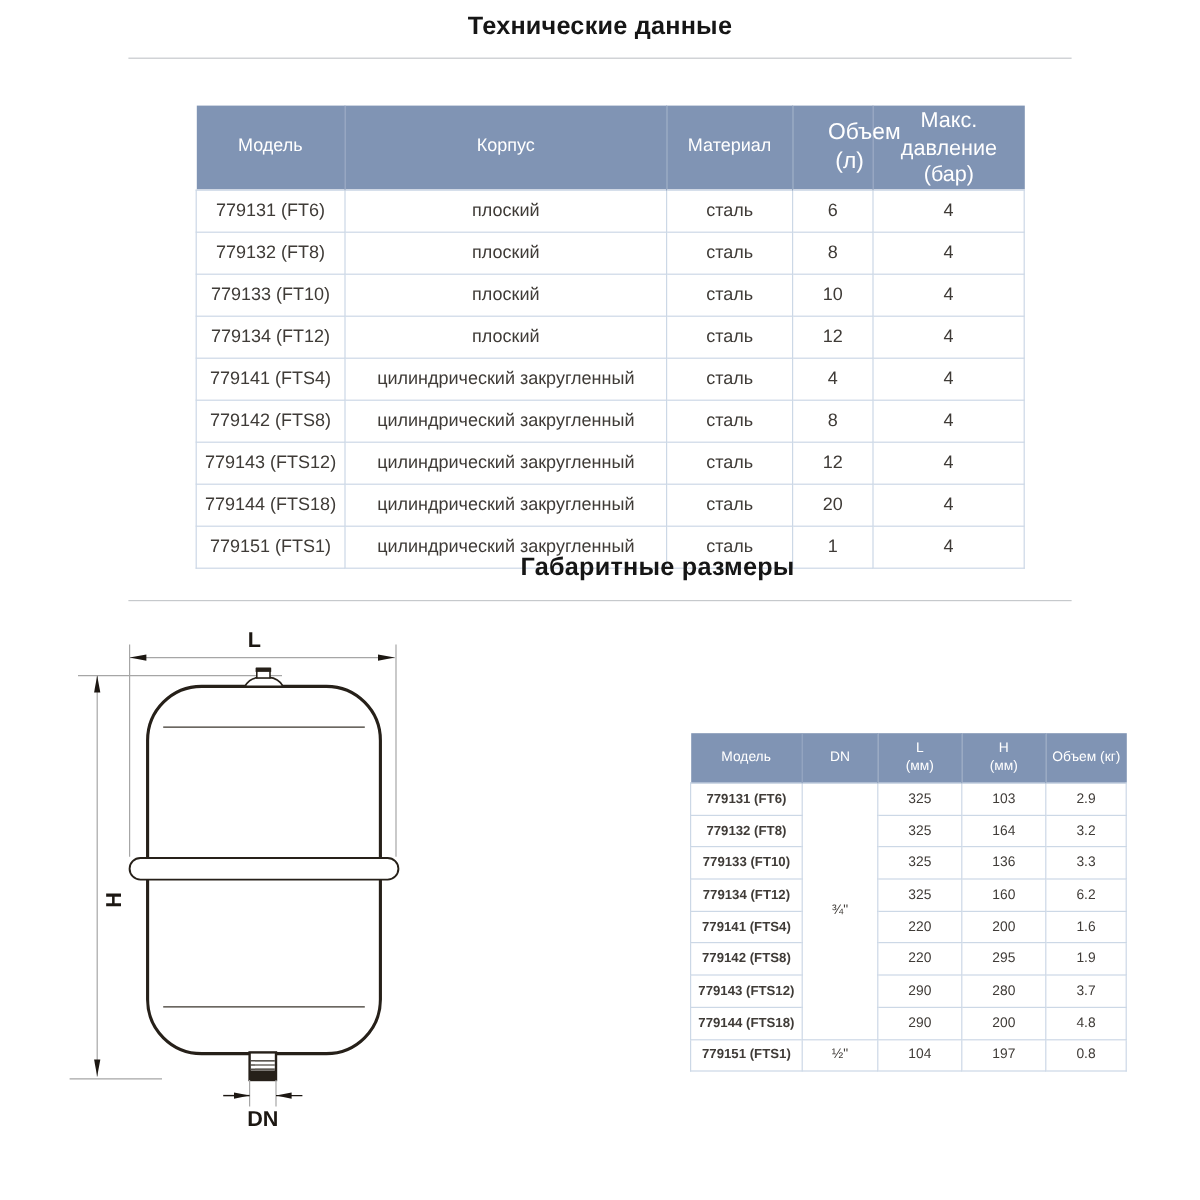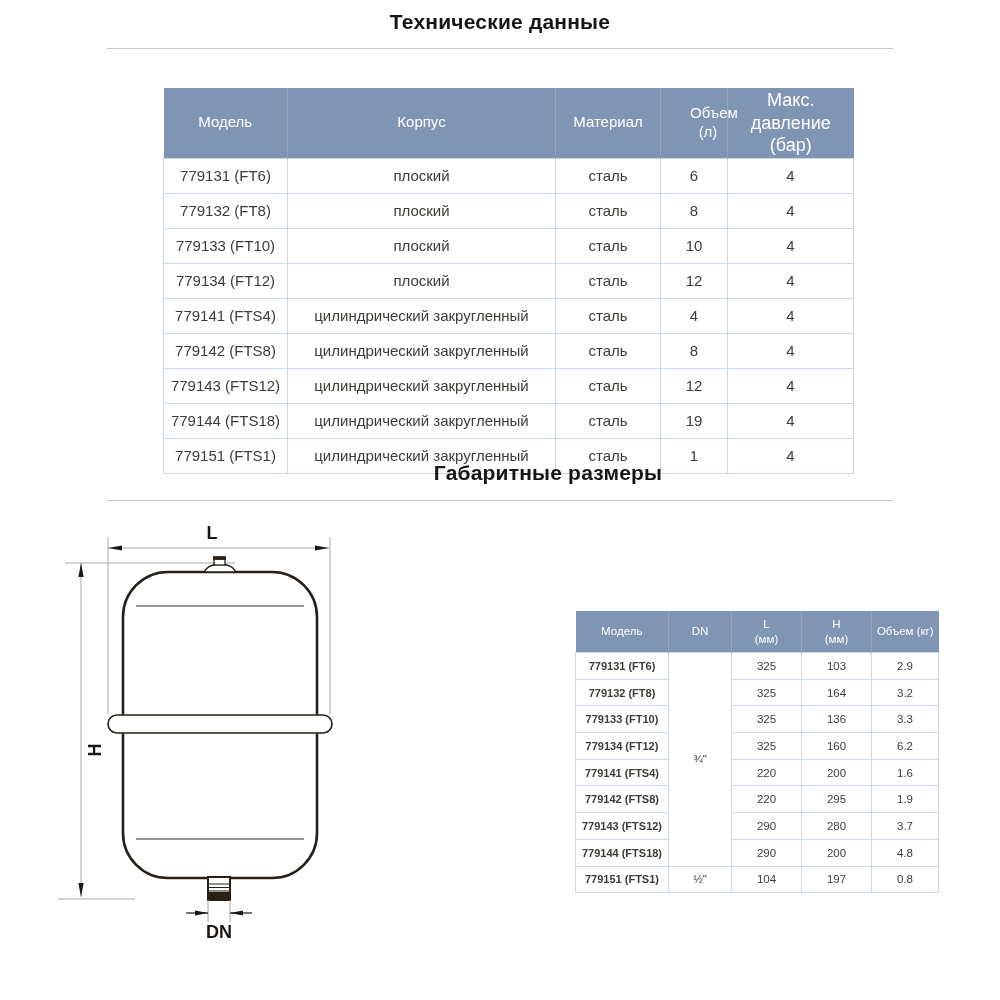--- a/index.html
+++ b/index.html
@@ -29,21 +29,21 @@
     line-height:1.25; border-left:1px solid #93a5c0;
   }
   th:first-child { border-left:none;margin-top:40px; }
   td {
     border:1px solid #ccd8e6; background:#ffffff;
     text-align:center; vertical-align:middle; color:#3f3b37;
   }
 
   #tech-table { position:absolute; left:163px; top:88px; width:690px; }
   #tech-table th { height:52px; font-size:15px; }
-  #tech-table th.h3 { font-size:15px;padding-left:29px; }
+  #tech-table th.h3 { font-size:19px;padding-left:29px; }
   #tech-table th.h4 { font-size:18px; }
   #tech-table td { height:32px; font-size:15px; }
 
   #dims-table { position:absolute; left:575px; top:611px; width:363px; }
   #dims-table th { height:39px; font-size:11.5px; }
   #dims-table td { height:23.7px; font-size:11.5px; }
   #dims-table td.model { font-weight:700; font-size:11px; }
 
   #drawing { position:absolute; left:55px; top:518px; }
   .dimline { stroke:#a6a6a6; stroke-width:1; }
@@ -122,21 +122,21 @@
         <td class="c0">779143 (FTS12)</td>
         <td class="c1">цилиндрический закругленный</td>
         <td class="c2">сталь</td>
         <td class="c3">12</td>
         <td class="c4">4</td>
       </tr>
       <tr>
         <td class="c0">779144 (FTS18)</td>
         <td class="c1">цилиндрический закругленный</td>
         <td class="c2">сталь</td>
-        <td class="c3">19</td>
+        <td class="c3">20</td>
         <td class="c4">4</td>
       </tr>
       <tr>
         <td class="c0">779151 (FTS1)</td>
         <td class="c1">цилиндрический закругленный</td>
         <td class="c2">сталь</td>
         <td class="c3">1</td>
         <td class="c4">4</td>
       </tr>
     </tbody>

